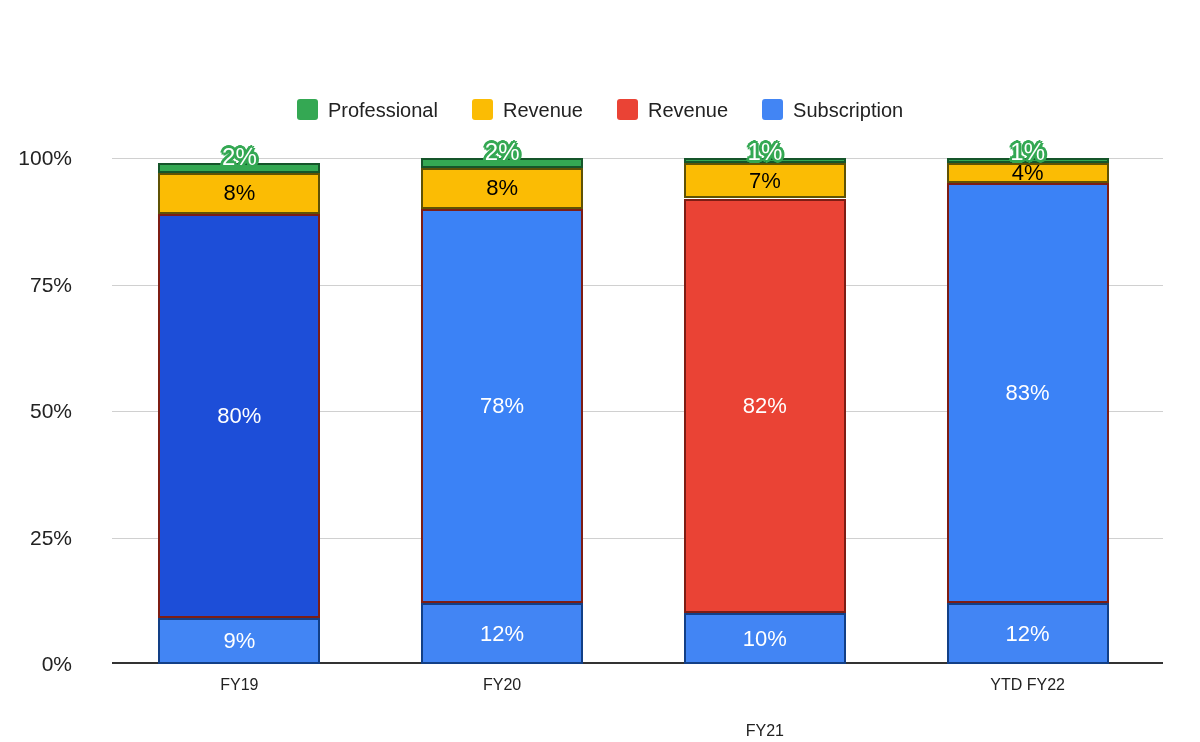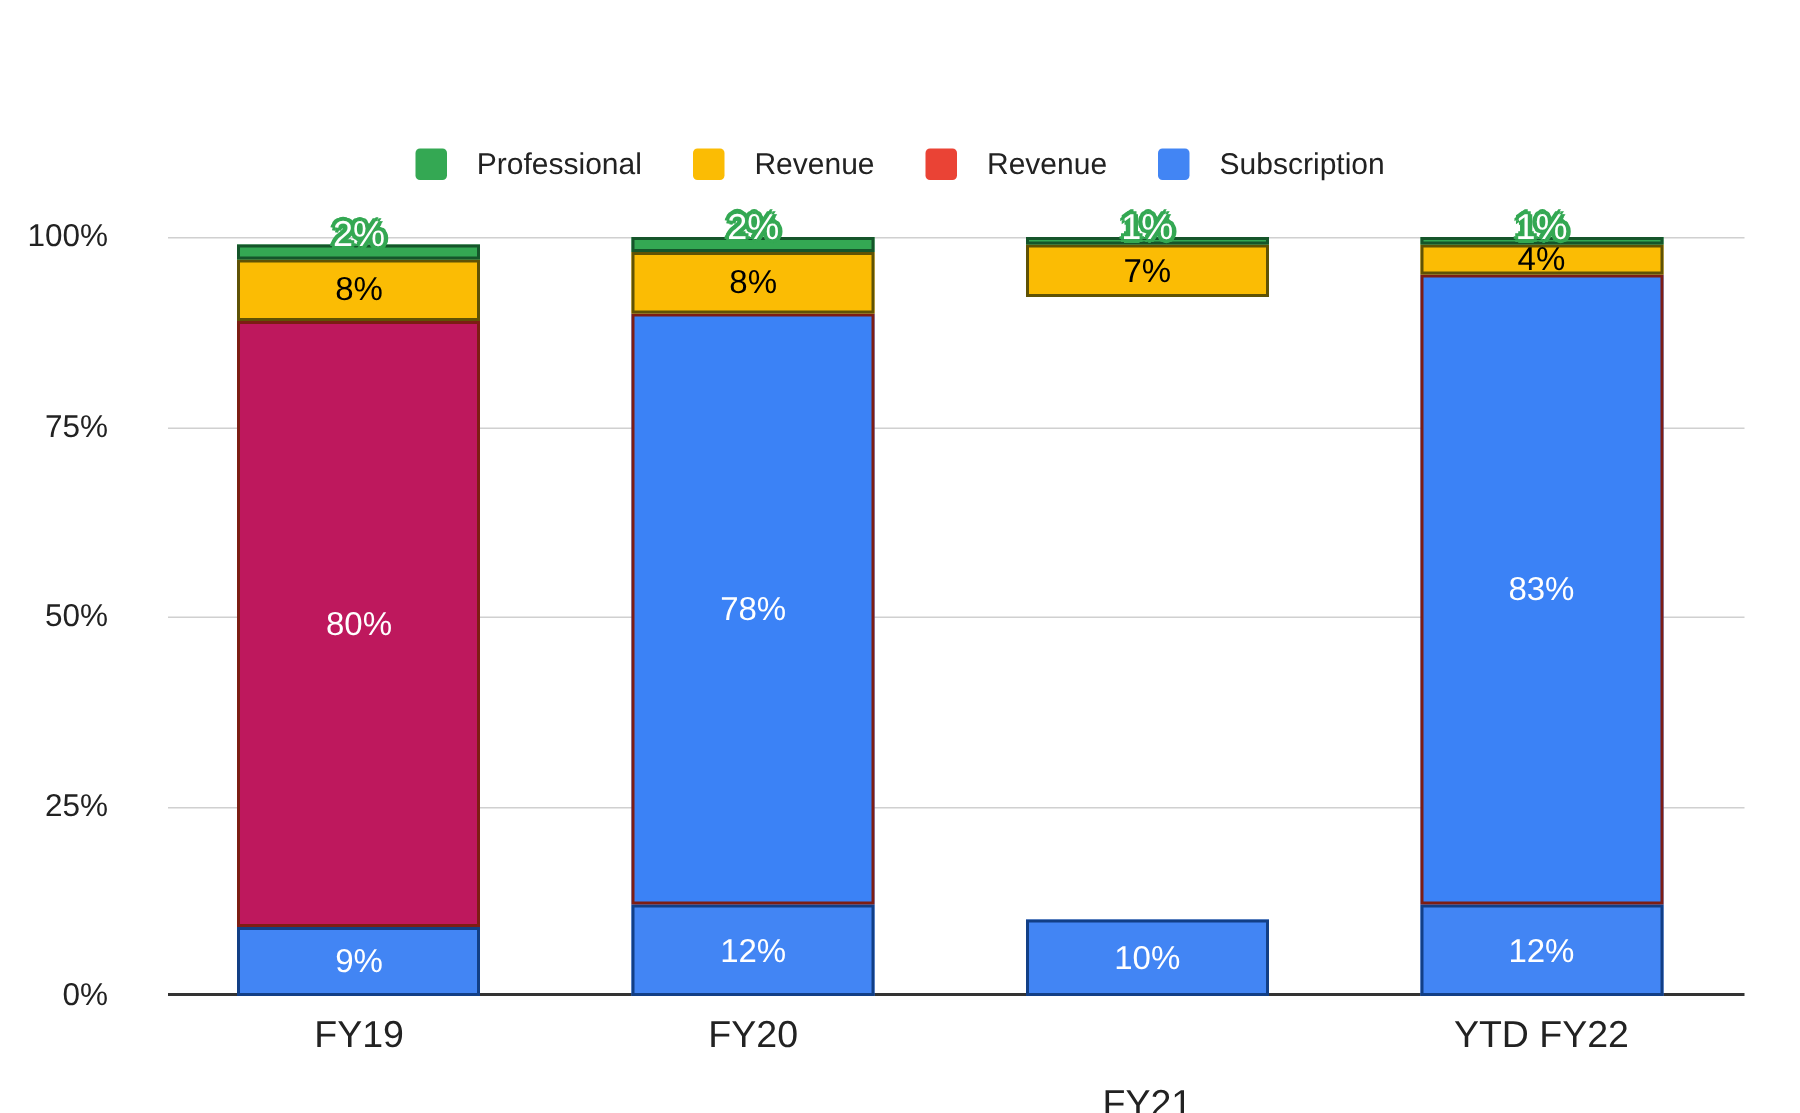--- a/index.html
+++ b/index.html
@@ -37,21 +37,21 @@
     top: 99px;
     width: 1200px;
     display: flex;
     justify-content: center;
     align-items: center;
     gap: 34px;
   }
   .legend-item {
     display: flex;
     align-items: center;
-    gap: 20px;
+    gap: 10px;
     white-space: nowrap;
   }
   .legend-swatch {
     width: 21px;
     height: 21px;
     border-radius: 3px;
     flex: 0 0 auto;
   }
   .legend-label {
     font-size: 20px;
@@ -137,21 +137,21 @@
        2px -2px #34a853, -2px -2px #34a853,
        3px  0 #34a853, -3px  0 #34a853,
        0  3px #34a853,  0 -3px #34a853;
     pointer-events: none;
   }
 
   
   .xtick {
     position: absolute;
     top: 676px;
-    font-size: 25px;
+    font-size: 16px;
     color: #222222;
     text-align: center;
     white-space: nowrap;
     transform: translateX(-50%);
   }
 </style>
 </head>
 <body>
 
 <div id="chart-root">
@@ -184,21 +184,21 @@
       <div class="gridline" style="top: 253px;"></div>
       <div class="ytick" style="top: 253px;">50%</div>
       <div class="gridline" style="top: 126.5px;"></div>
       <div class="ytick" style="top: 126.5px;">75%</div>
       <div class="gridline" style="top: 5.68434e-14px;"></div>
       <div class="ytick" style="top: 5.68434e-14px;">100%</div>
       <div class="bar-group" style="left: 46.375px; width: 162px;">
         <div class="seg seg-border-blue" style="background: rgb(66, 133, 244); bottom: 0px; height: 45.54px;">
           <span class="seg-label label-light">9%</span>
         </div>
-        <div class="seg seg-border-red" style="background: #be185d; bottom: 45.54px; height: 404.8px;">
+        <div class="seg seg-border-red" style="background: #1d4ed8; bottom: 45.54px; height: 404.8px;">
           <span class="seg-label label-light">80%</span>
         </div>
         <div class="seg seg-border-dark" style="background: rgb(251, 188, 4); bottom: 450.34px; height: 40.48px;">
           <span class="seg-label label-dark">8%</span>
         </div>
         <div class="seg seg-border-green" style="background: rgb(52, 168, 83); bottom: 490.82px; height: 10.12px;"></div>
         <div class="cap-label" style="bottom: 494.94px;">2%</div>
       </div>
       <div class="bar-group" style="left: 309.125px; width: 162px;">
         <div class="seg seg-border-blue" style="background: rgb(66, 133, 244); bottom: 0px; height: 60.72px;">
@@ -209,20 +209,23 @@
         </div>
         <div class="seg seg-border-dark" style="background: rgb(251, 188, 4); bottom: 455.4px; height: 40.48px;">
           <span class="seg-label label-dark">8%</span>
         </div>
         <div class="seg seg-border-green" style="background: rgb(52, 168, 83); bottom: 495.88px; height: 10.12px;"></div>
         <div class="cap-label" style="bottom: 500px;">2%</div>
       </div>
       <div class="bar-group" style="left: 571.875px; width: 162px;">
         <div class="seg seg-border-blue" style="background: rgb(66, 133, 244); bottom: 0px; height: 50.6px;">
           <span class="seg-label label-light">10%</span>
+        </div>
+        <div class="seg seg-border-red" style="background: rgb(234, 67, 53); bottom: 50.6px; height: 414.92px;">
+          <span class="seg-label label-light">82%</span>
         </div>
         <div class="seg seg-border-dark" style="background: rgb(251, 188, 4); bottom: 465.52px; height: 35.42px;">
           <span class="seg-label label-dark">7%</span>
         </div>
         <div class="seg seg-border-green" style="background: rgb(52, 168, 83); bottom: 500.94px; height: 5.06px;"></div>
         <div class="cap-label" style="bottom: 500px;">1%</div>
       </div>
       <div class="bar-group" style="left: 834.625px; width: 162px;">
         <div class="seg seg-border-blue" style="background: rgb(66, 133, 244); bottom: 0px; height: 60.72px;">
           <span class="seg-label label-light">12%</span>

